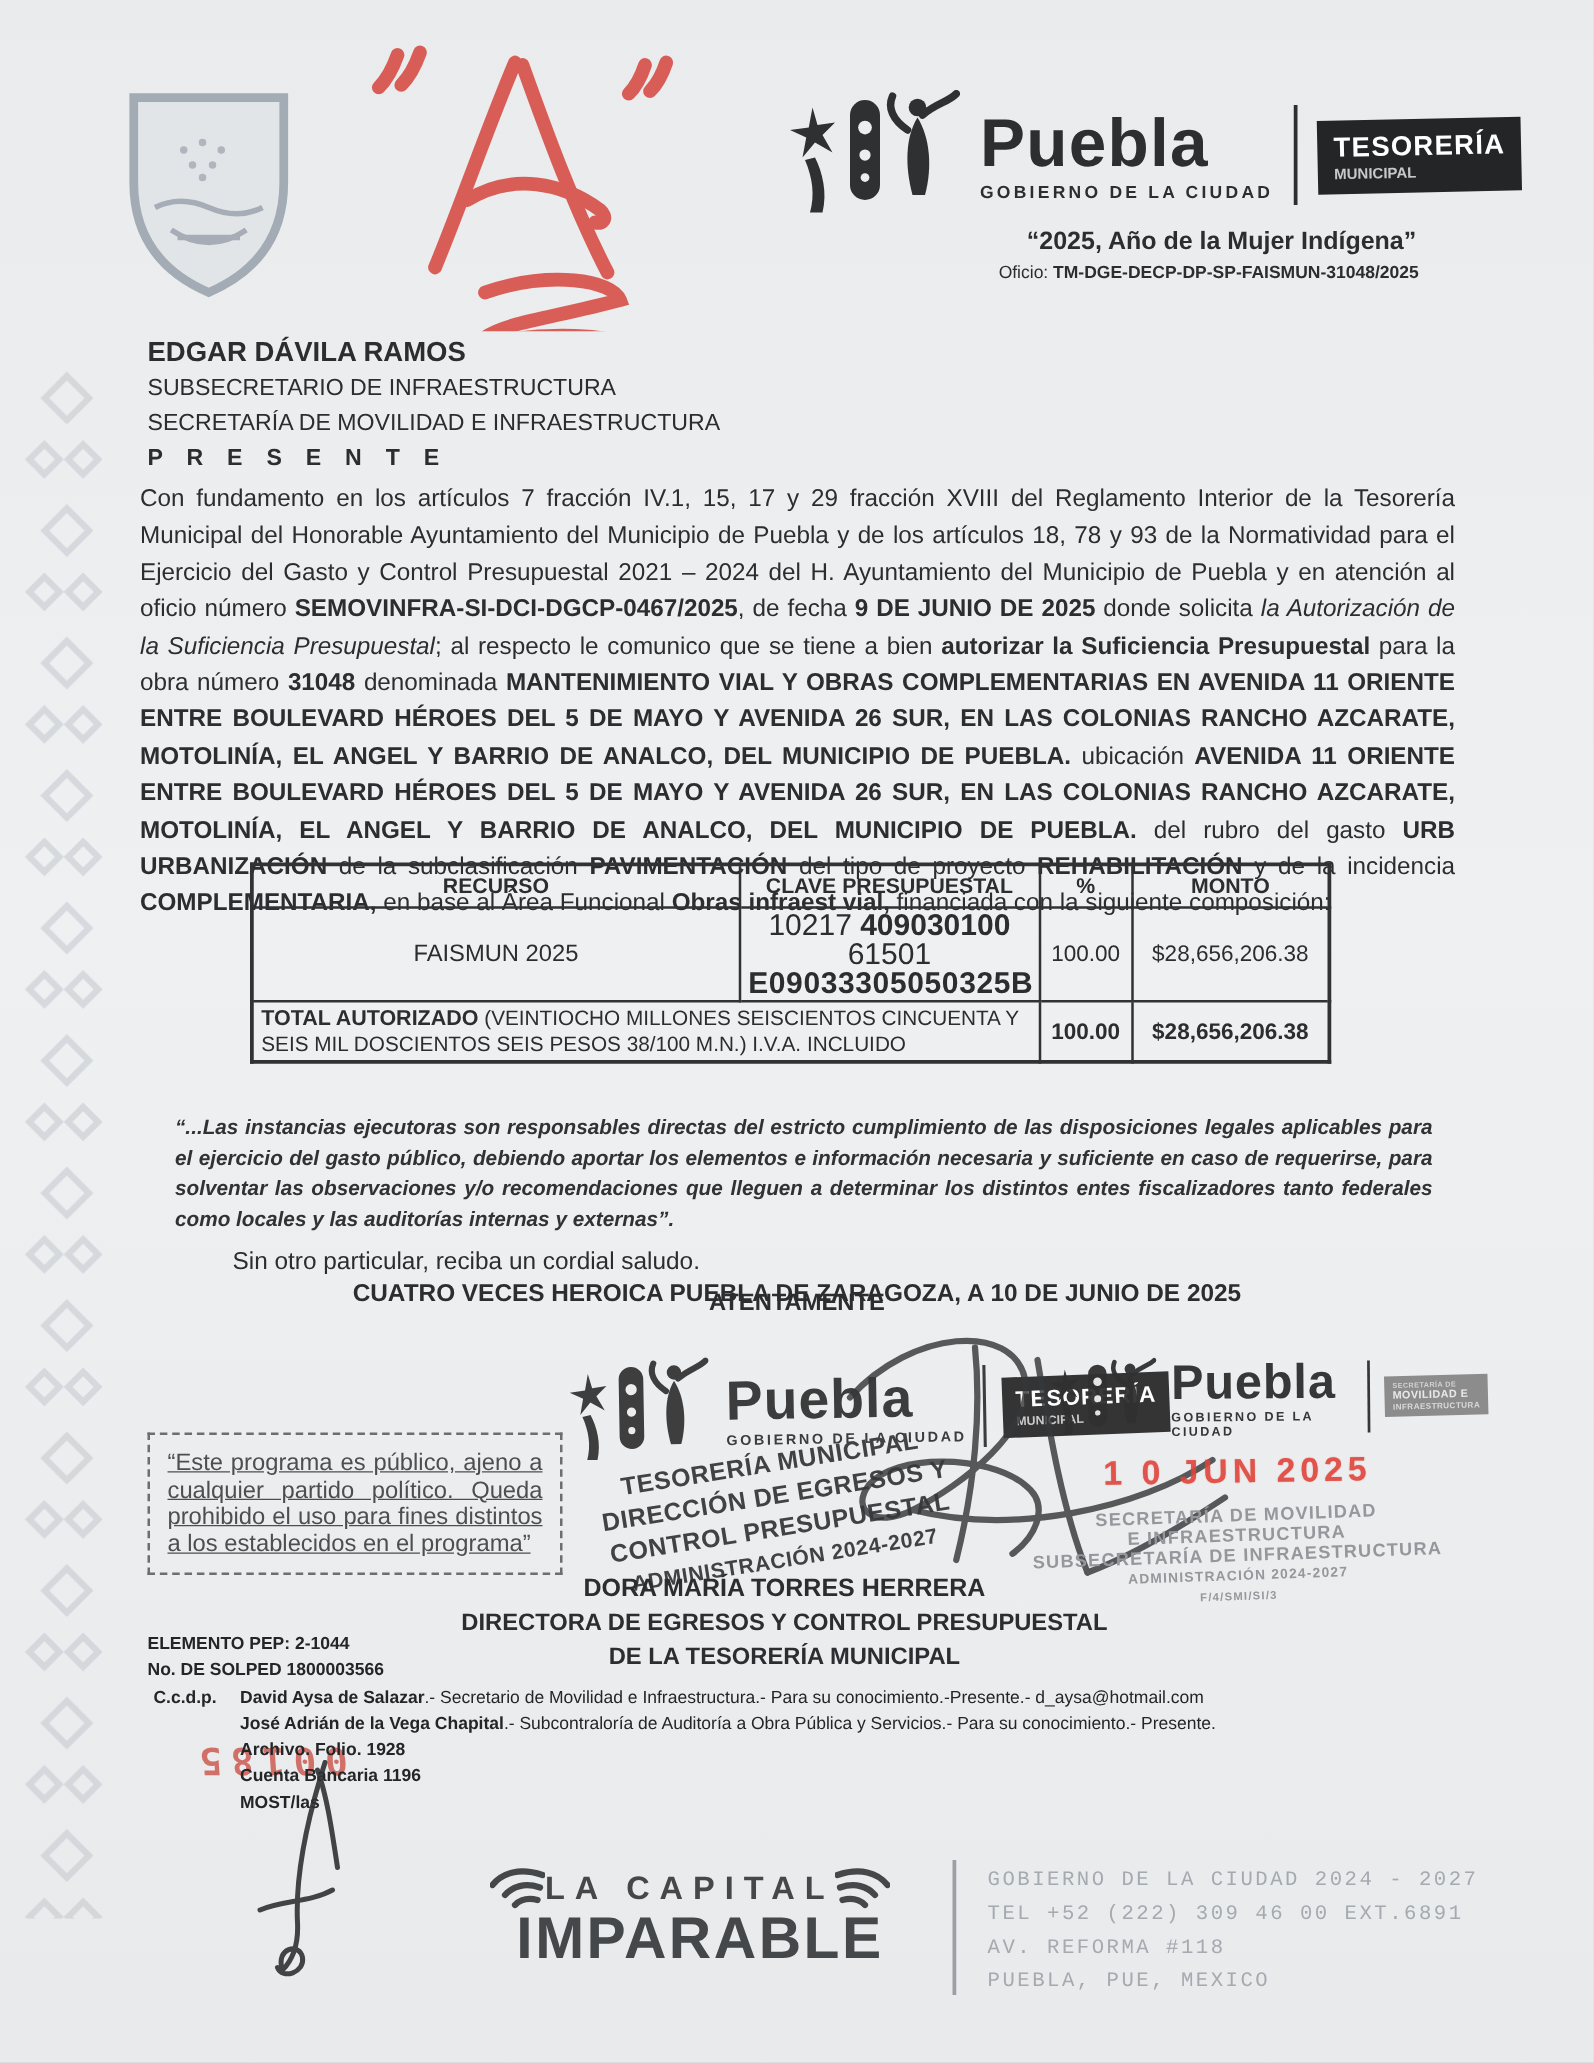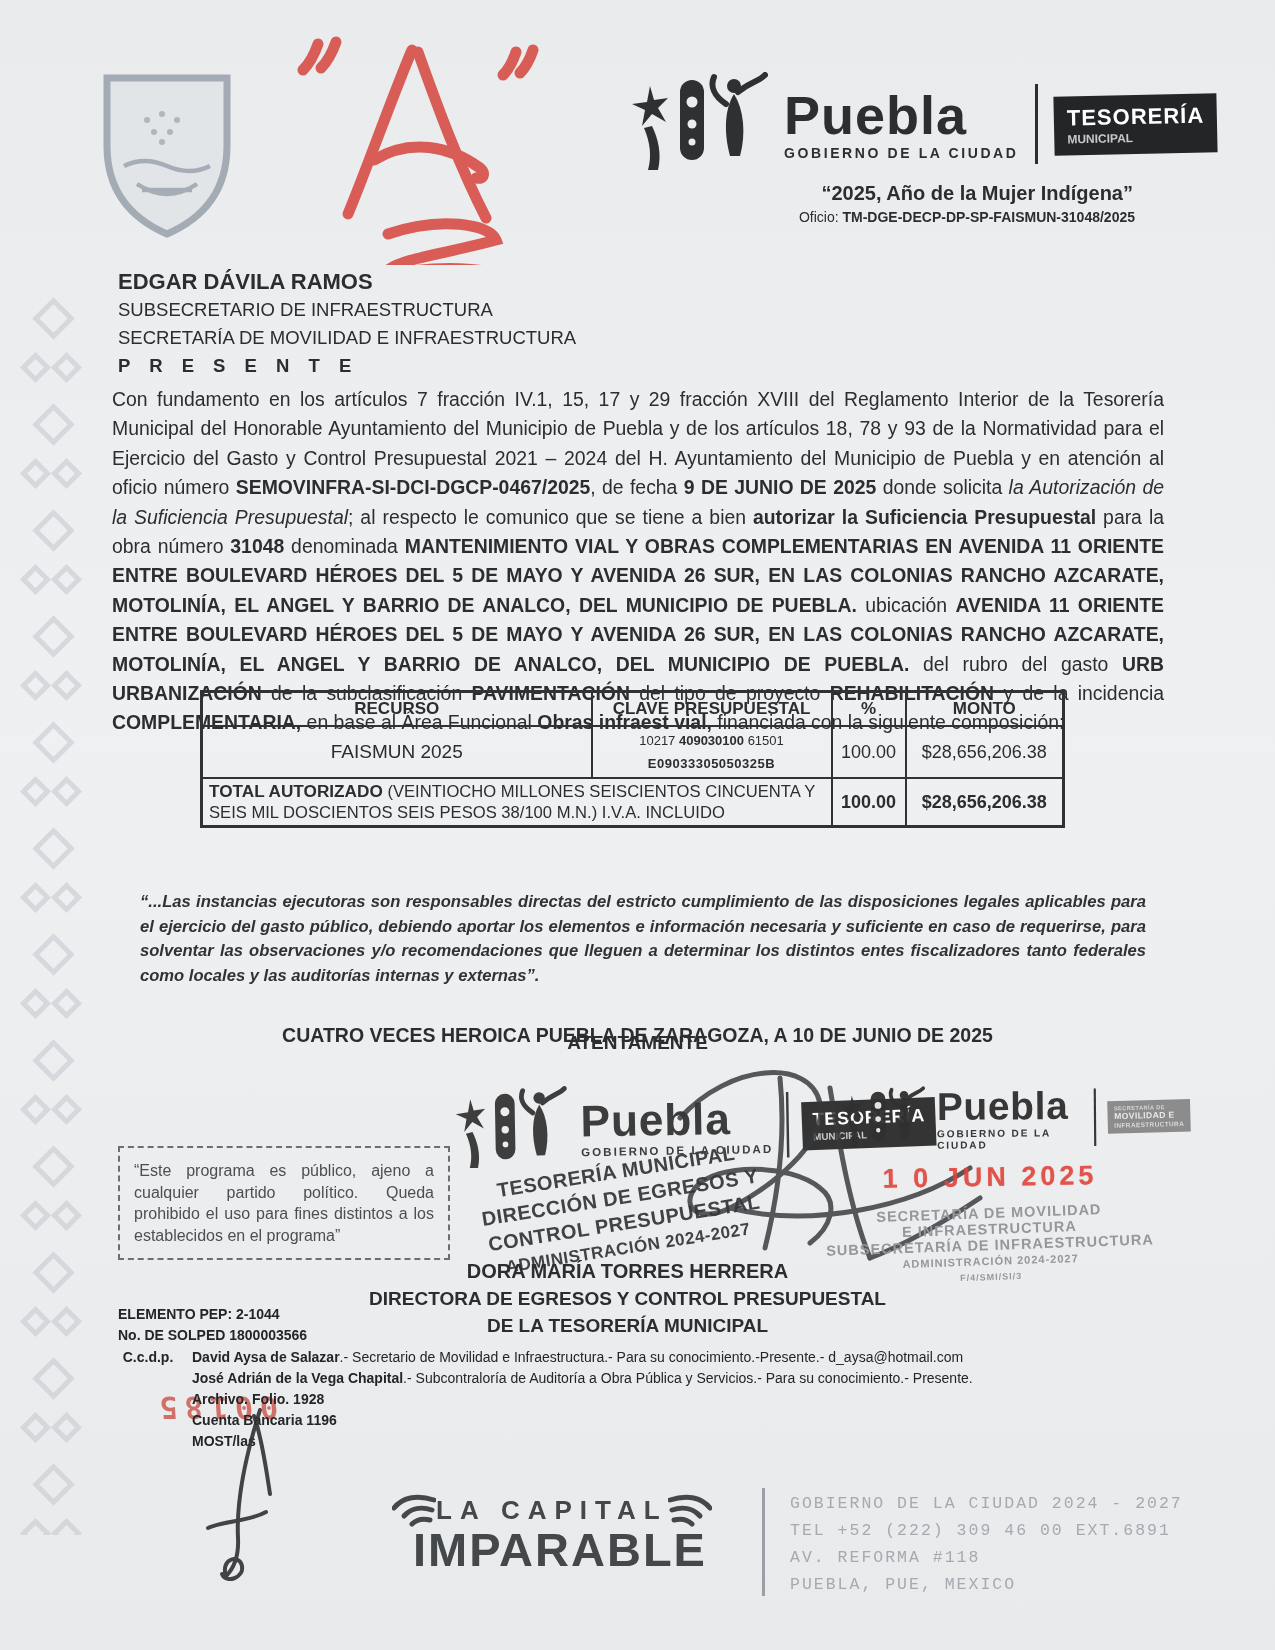--- a/index.html
+++ b/index.html
@@ -42,32 +42,32 @@
   .quote{left:140px;top:890px;width:1006px;font-size:16.6px;line-height:24.6px;font-weight:700;font-style:italic;text-align:justify;margin:0;color:#303234;}
   .closing{left:186px;top:998px;font-size:19.5px;margin:0;}
 
   table.money{left:200px;top:690px;position:absolute;border-collapse:collapse;table-layout:fixed;width:862px;
               border:3px solid #303234;background:transparent;}
   table.money th,table.money td{border:2px solid #303234;padding:2px 6px;}
   table.money th{font-size:17px;font-weight:800;height:28px;}
   .col-rec{width:390px}.col-cla{width:240px}.col-pct{width:74px}.col-mon{width:158px}
   td.c{text-align:center;}
   .cell-recurso{font-size:19px;}
-  .cell-clave{font-size:13px;line-height:23px;}
+  .cell-clave{font-size:24px;line-height:23px;}
   .cell-clave .l2{font-weight:600;letter-spacing:.5px;}
   .cell-pct,.cell-monto{font-size:18px;}
   .total-label{font-size:16.6px;line-height:21px;text-align:left;padding-left:10px;}
   .total-label span.b{font-size:17.2px;}
   .tot-b{font-weight:800;font-size:18px;text-align:center;}
 
   .att{left:0;top:1032px;width:1275px;text-align:center;font-size:19px;font-weight:800;}
   .citydate{left:0;top:1024px;width:1275px;text-align:center;font-size:19.5px;font-weight:800;}
 
   .disclaimer{left:118px;top:1146px;width:300px;border:2px dashed #6b6e72;padding:12px 14px;
-              font-size:16px;line-height:21.5px;color:#4c4f52;text-align:justify;}
+              font-size:19px;line-height:21.5px;color:#4c4f52;text-align:justify;text-decoration:underline;}
 
   .stamp-rot{left:442px;top:1158px;width:360px;transform:rotate(-9deg);text-align:center;color:#404346;}
   .stamp-rot div{font-weight:700;font-size:20px;line-height:26px;letter-spacing:.5px;}
   .stamp-rot div:nth-child(4){font-size:17px;}
 
   .signer{left:0;top:1258px;width:1255px;text-align:center;line-height:27px;}
   .signer .nm{font-size:20px;font-weight:800;}
   .signer .t1,.signer .t2{font-size:19px;font-weight:800;}
 
   .red-date{left:860px;top:1162px;width:260px;text-align:center;font-size:27px;font-weight:800;
@@ -216,20 +216,21 @@
     </tr>
     <tr>
       <td colspan="2" class="total-label"><span class="b">TOTAL AUTORIZADO</span><span> (VEINTIOCHO MILLONES SEISCIENTOS CINCUENTA Y SEIS MIL DOSCIENTOS SEIS PESOS 38/100 M.N.) I.V.A. INCLUIDO</span></td>
       <td class="tot-b">100.00</td>
       <td class="tot-b">$28,656,206.38</td>
     </tr>
   </tbody>
     </table>
 
   <p class="abs quote">“...Las instancias ejecutoras son responsables directas del estricto cumplimiento de las disposiciones legales aplicables para el ejercicio del gasto público, debiendo aportar los elementos e información necesaria y suficiente en caso de requerirse, para solventar las observaciones y/o recomendaciones que lleguen a determinar los distintos entes fiscalizadores tanto federales como locales y las auditorías internas y externas”.</p>
+  <p class="abs closing">Sin otro particular, reciba un cordial saludo.</p>
 
   <div class="abs att">ATENTAMENTE</div>
   <div class="abs citydate">CUATRO VECES HEROICA PUEBLA DE ZARAGOZA, A 10 DE JUNIO DE 2025</div>
 
   <div class="abs disclaimer">“Este programa es público, ajeno a cualquier partido político. Queda prohibido el uso para fines distintos a los establecidos en el programa”</div>
 
   <div class="abs plogo stamp-c">
     <svg width="140" height="104" viewBox="0 0 140 104">
       <g fill="#2e3032">
         <path d="M22 14 L26 28 L40 26 L30 36 L38 50 L24 42 L14 54 L17 38 L4 32 L19 30 Z"></path>

